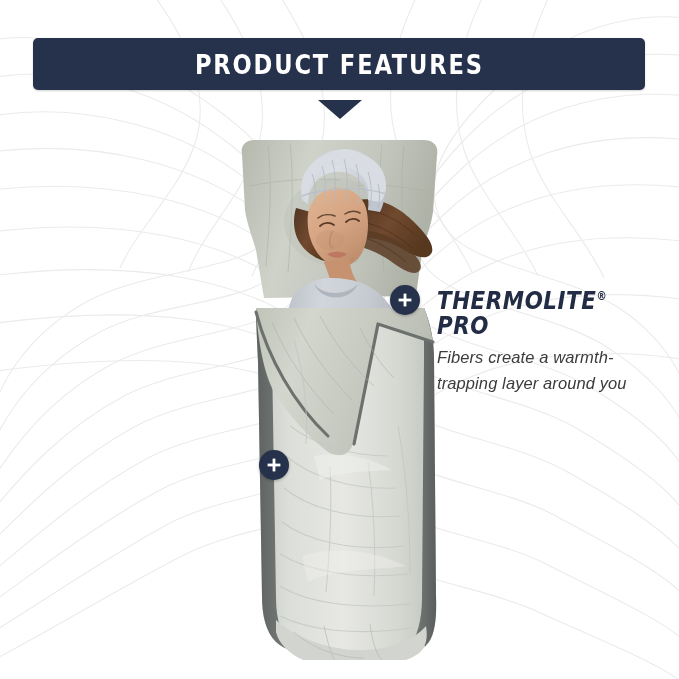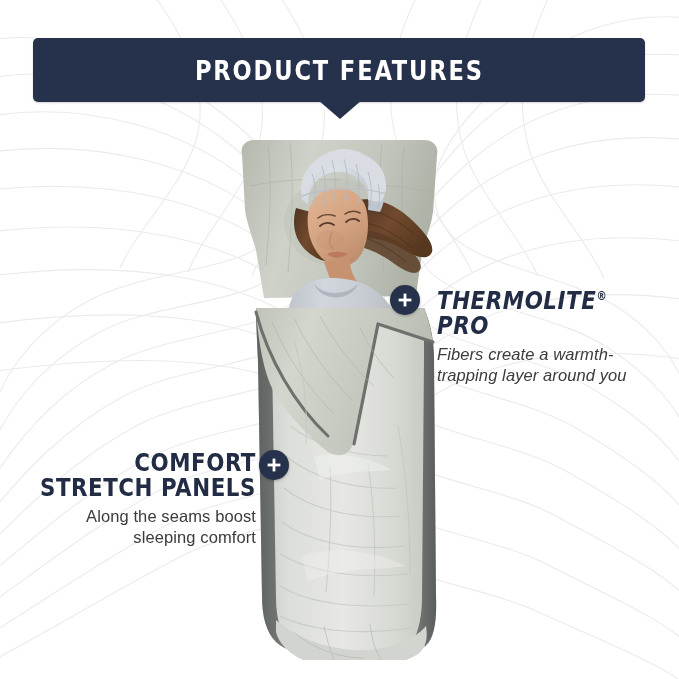--- a/index.html
+++ b/index.html
@@ -9,21 +9,21 @@
     font-family:"Liberation Sans",sans-serif;
     overflow:hidden;
   }
   .stage{position:relative;width:679px;height:679px;background:#fff;overflow:hidden;}
 
   
   .topo{position:absolute;inset:0;width:679px;height:679px;pointer-events:none;}
 
   
   .banner{
-    position:absolute;left:33px;top:38px;width:612px;height:64px;
+    position:absolute;left:33px;top:38px;width:612px;height:52px;
     background:#26314b;border-radius:5px;
     display:flex;align-items:center;justify-content:center;
     box-shadow:0 1px 2px rgba(0,0,0,.18);
   }
   .banner-title{
     color:#ffffff;
     font-family:"Liberation Sans Narrow","DejaVu Sans Condensed","Liberation Sans",sans-serif;
     font-weight:700;font-size:27px;letter-spacing:2.0px;
     transform:scaleX(.93);
     white-space:nowrap;
@@ -56,21 +56,21 @@
     margin:0;
     color:#222c44;
     font-family:"Liberation Sans Narrow","DejaVu Sans Condensed","Liberation Sans",sans-serif;
     font-weight:700;font-size:25px;line-height:25px;letter-spacing:.6px;
     transform:scaleX(.95);
   }
   .callout h3 .sup{font-size:12px;vertical-align:super;letter-spacing:0;}
   .callout p{
     margin:6px 0 0 0;
     color:#3b3b3b;
-    font-size:16.5px;line-height:21px;font-weight:400;
+    font-size:16.5px;line-height:26px;font-weight:400;
     letter-spacing:.1px;
   }
   .callout-right{left:437px;top:284px;width:210px;text-align:left;font-style:italic;}
   .callout-right h3{transform-origin:left center;}
   .callout-left{left:20px;top:450px;width:236px;text-align:right;}
   .callout-left h3{transform-origin:right center;}
 </style>
 </head>
 <body>
 
@@ -351,18 +351,14 @@
     <h3><span>THERMOLITE</span><span class="sup">®</span><br><span>PRO</span></h3>
     <p>Fibers create a warmth-trapping layer around you</p>
   </div>
 
   <div class="badge badge-left">
     <svg width="16" height="16" viewBox="0 0 16 16" xmlns="http://www.w3.org/2000/svg">
       <rect x="6.6" y="1.6" width="2.8" height="12.8" fill="#ffffff"></rect>
       <rect x="1.6" y="6.6" width="12.8" height="2.8" fill="#ffffff"></rect>
     </svg>
   </div>
-  <div class="callout callout-left">
-    <h3><span>COMFORT</span><br><span>STRETCH PANELS</span></h3>
-    <p>Along the seams boost sleeping comfort</p>
-  </div>
 
 </div>
 
 </body></html>

